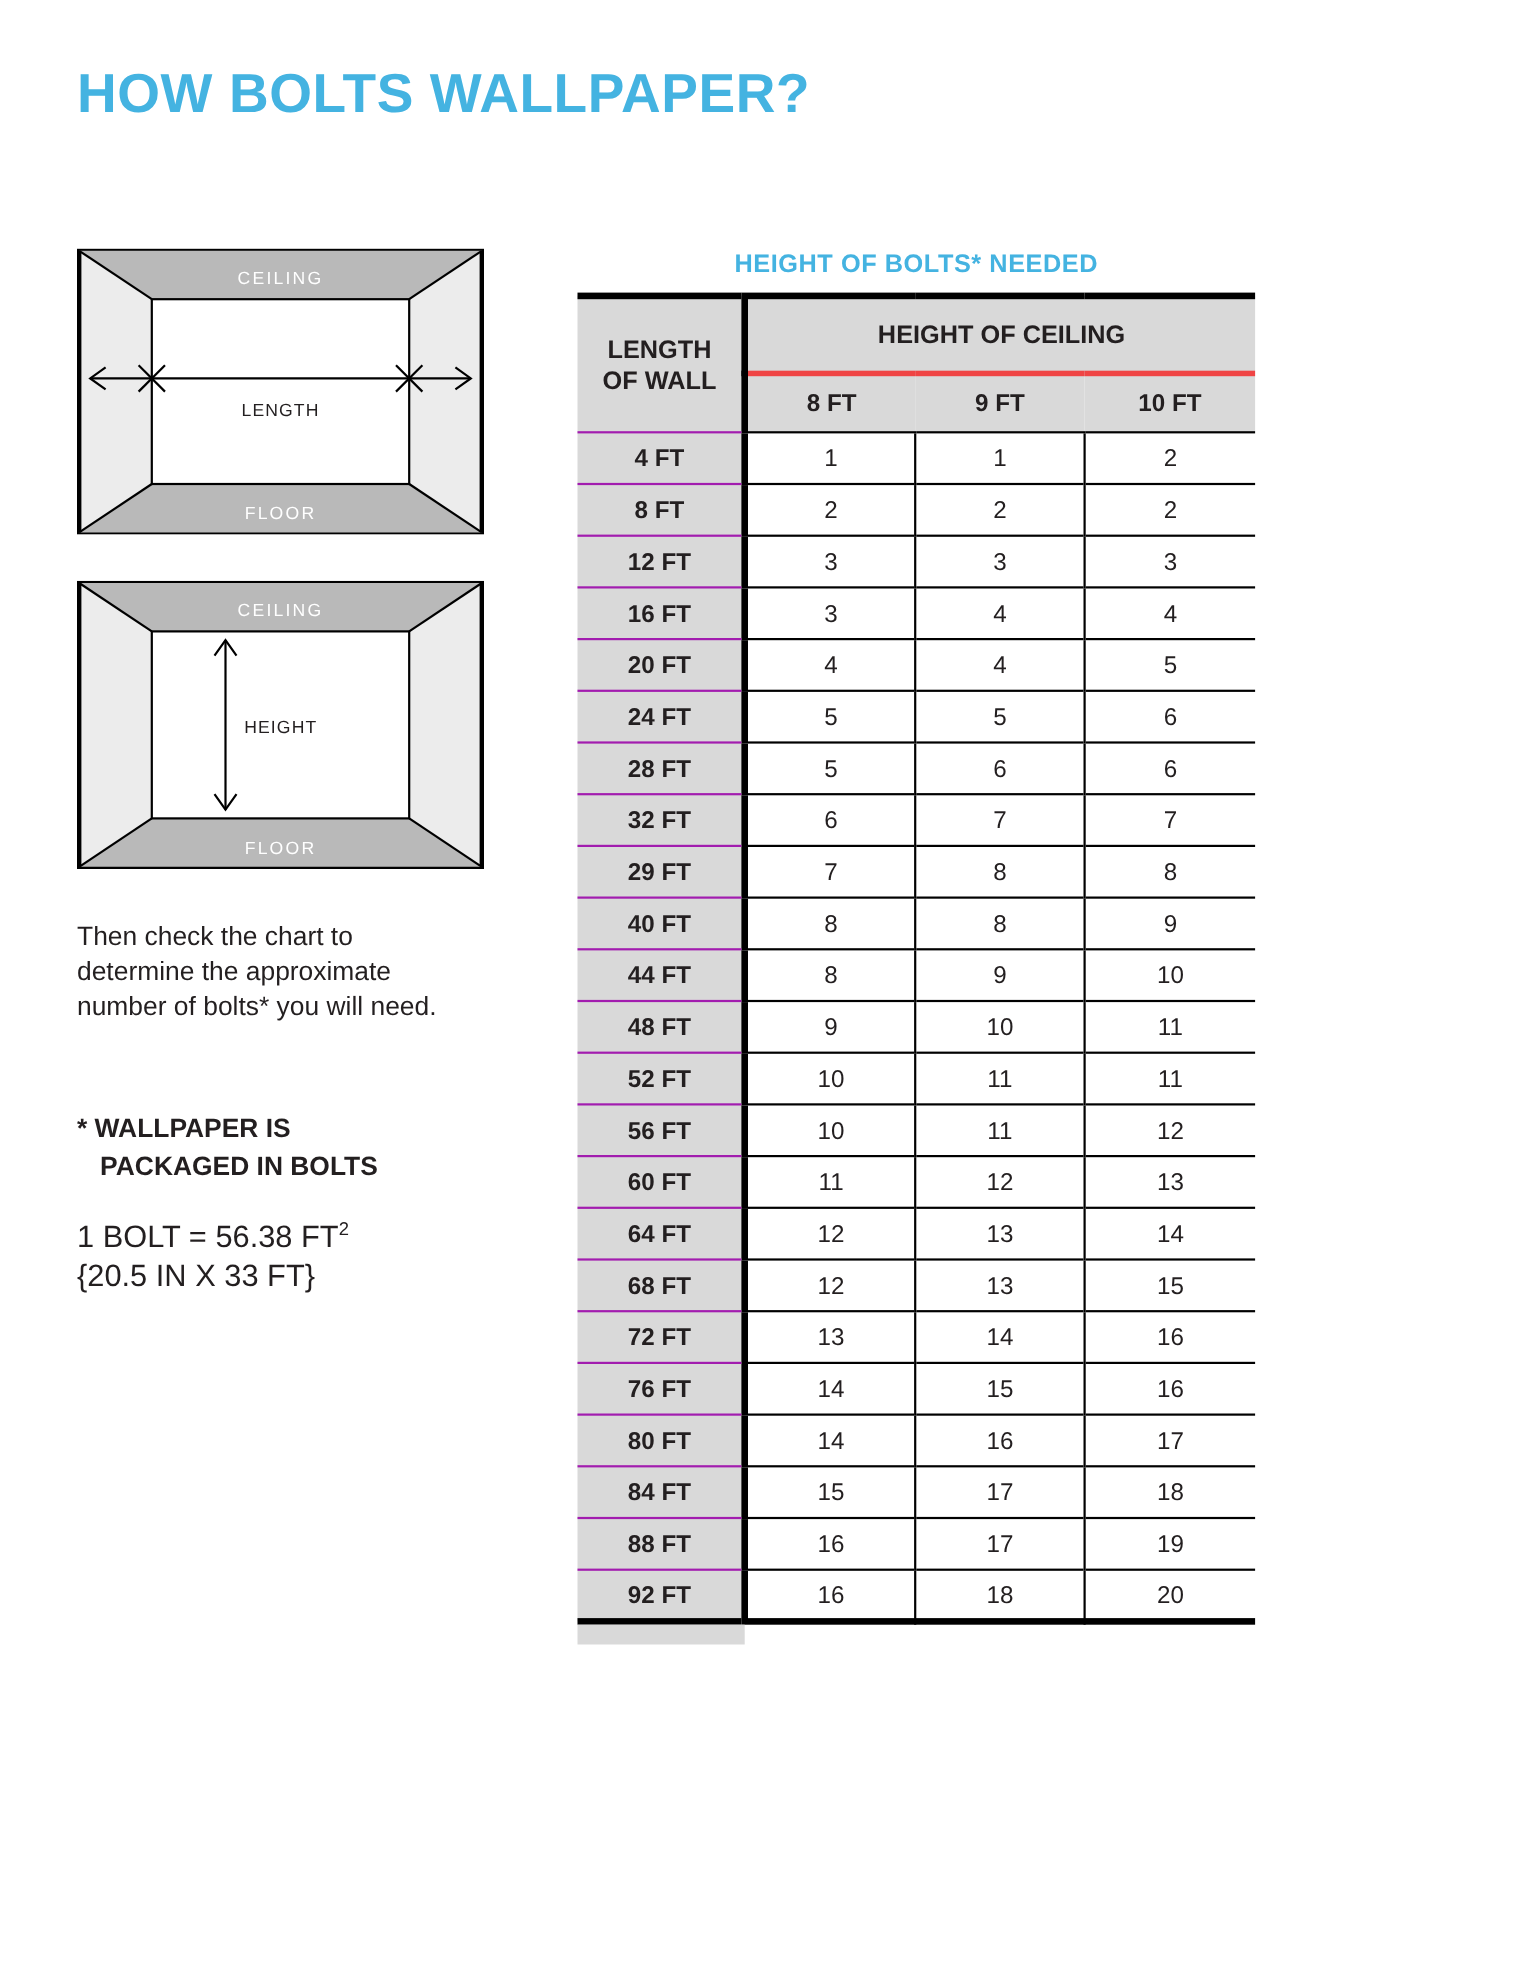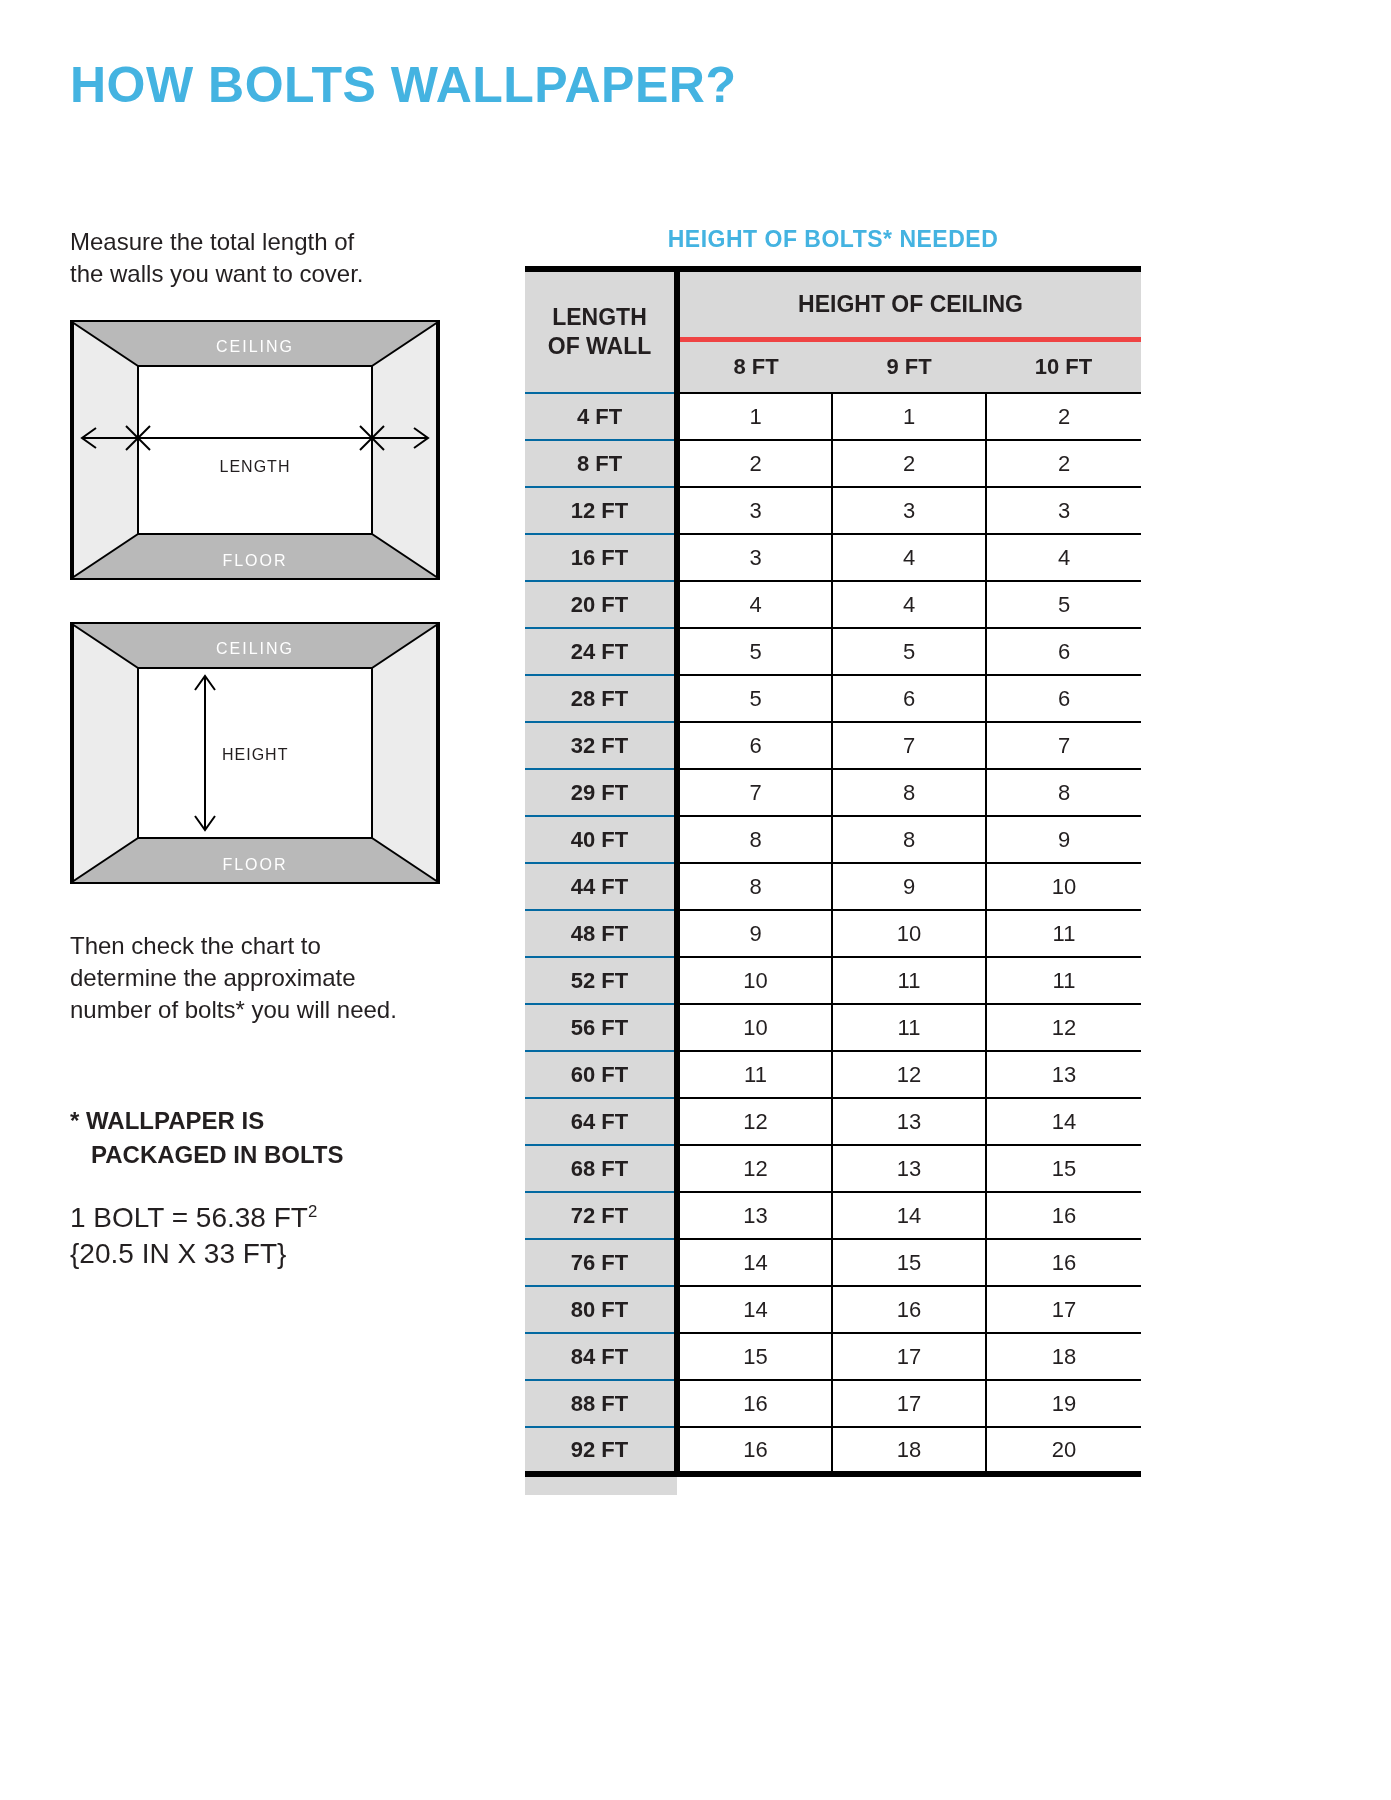--- a/index.html
+++ b/index.html
@@ -58,39 +58,37 @@
   .col1-header{
     background:var(--cell-gray);border-right:6px solid #000;
     font-size:23px;font-weight:bold;white-space:pre-line;line-height:29px;
   }
   .group-header{
     background:var(--cell-gray);border-bottom:5px solid #ef4444;
     font-size:23px;font-weight:bold;
   }
   .sub-row th{background:var(--cell-gray);font-size:22px;font-weight:bold;}
   #bolt-table tbody th{
-    background:var(--cell-gray);border-right:6px solid #000;border-top:2px solid #0369a1;
+    background:var(--cell-gray);border-right:6px solid #000;border-top:2px solid #a21caf;
     font-size:22px;font-weight:bold;height:47px;
   }
   #bolt-table tbody td{
     border-top:2px solid #000;border-left:2px solid #000;
     font-size:22px;font-weight:normal;height:47px;background:#fff;
   }
   #bolt-table tbody tr td:first-of-type{border-left:none;}
   .gray-strip{width:152px;height:18px;background:var(--cell-gray);}
 </style>
 </head>
 <body>
 
 <h1 class="page-title">HOW BOLTS WALLPAPER?</h1>
 
 <div class="left-col">
 
-  <p class="step-text" id="step1">Measure the total length of
-the walls you want to cover.</p>
 
   <svg class="room-diagram" id="length-diagram" width="370" height="260" viewBox="0 0 370 260">
     <rect x="2" y="2" width="366" height="256" class="side-fill" stroke="#000" stroke-width="4"></rect>
     <polygon class="wall-fill" points="2,2 368,2 302,46 68,46"></polygon>
     <polygon class="wall-fill" points="2,258 368,258 302,214 68,214"></polygon>
     <rect x="68" y="46" width="234" height="168" fill="#ffffff" stroke="#000" stroke-width="2"></rect>
     <line x1="2" y1="2" x2="68" y2="46" stroke="#000" stroke-width="2"></line>
     <line x1="368" y1="2" x2="302" y2="46" stroke="#000" stroke-width="2"></line>
     <line x1="2" y1="258" x2="68" y2="214" stroke="#000" stroke-width="2"></line>
     <line x1="368" y1="258" x2="302" y2="214" stroke="#000" stroke-width="2"></line>

